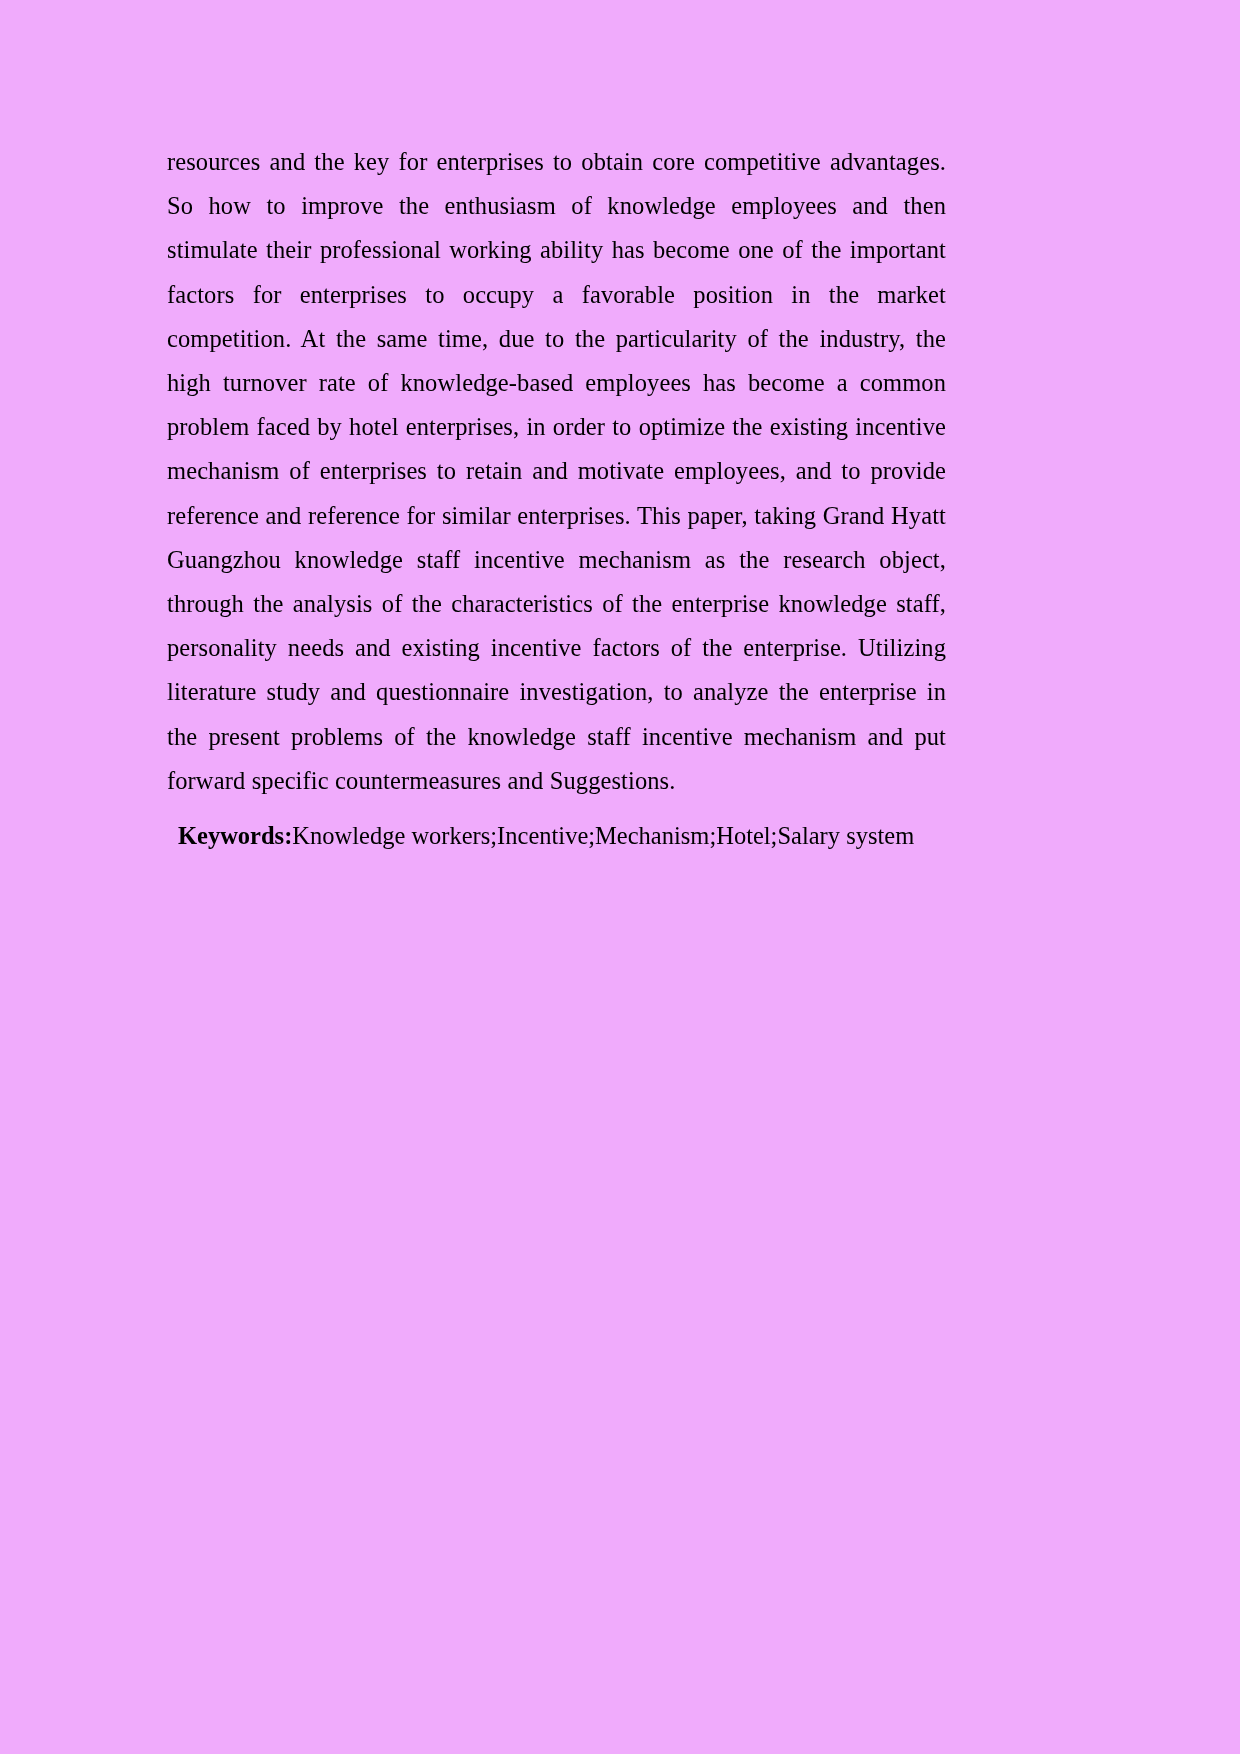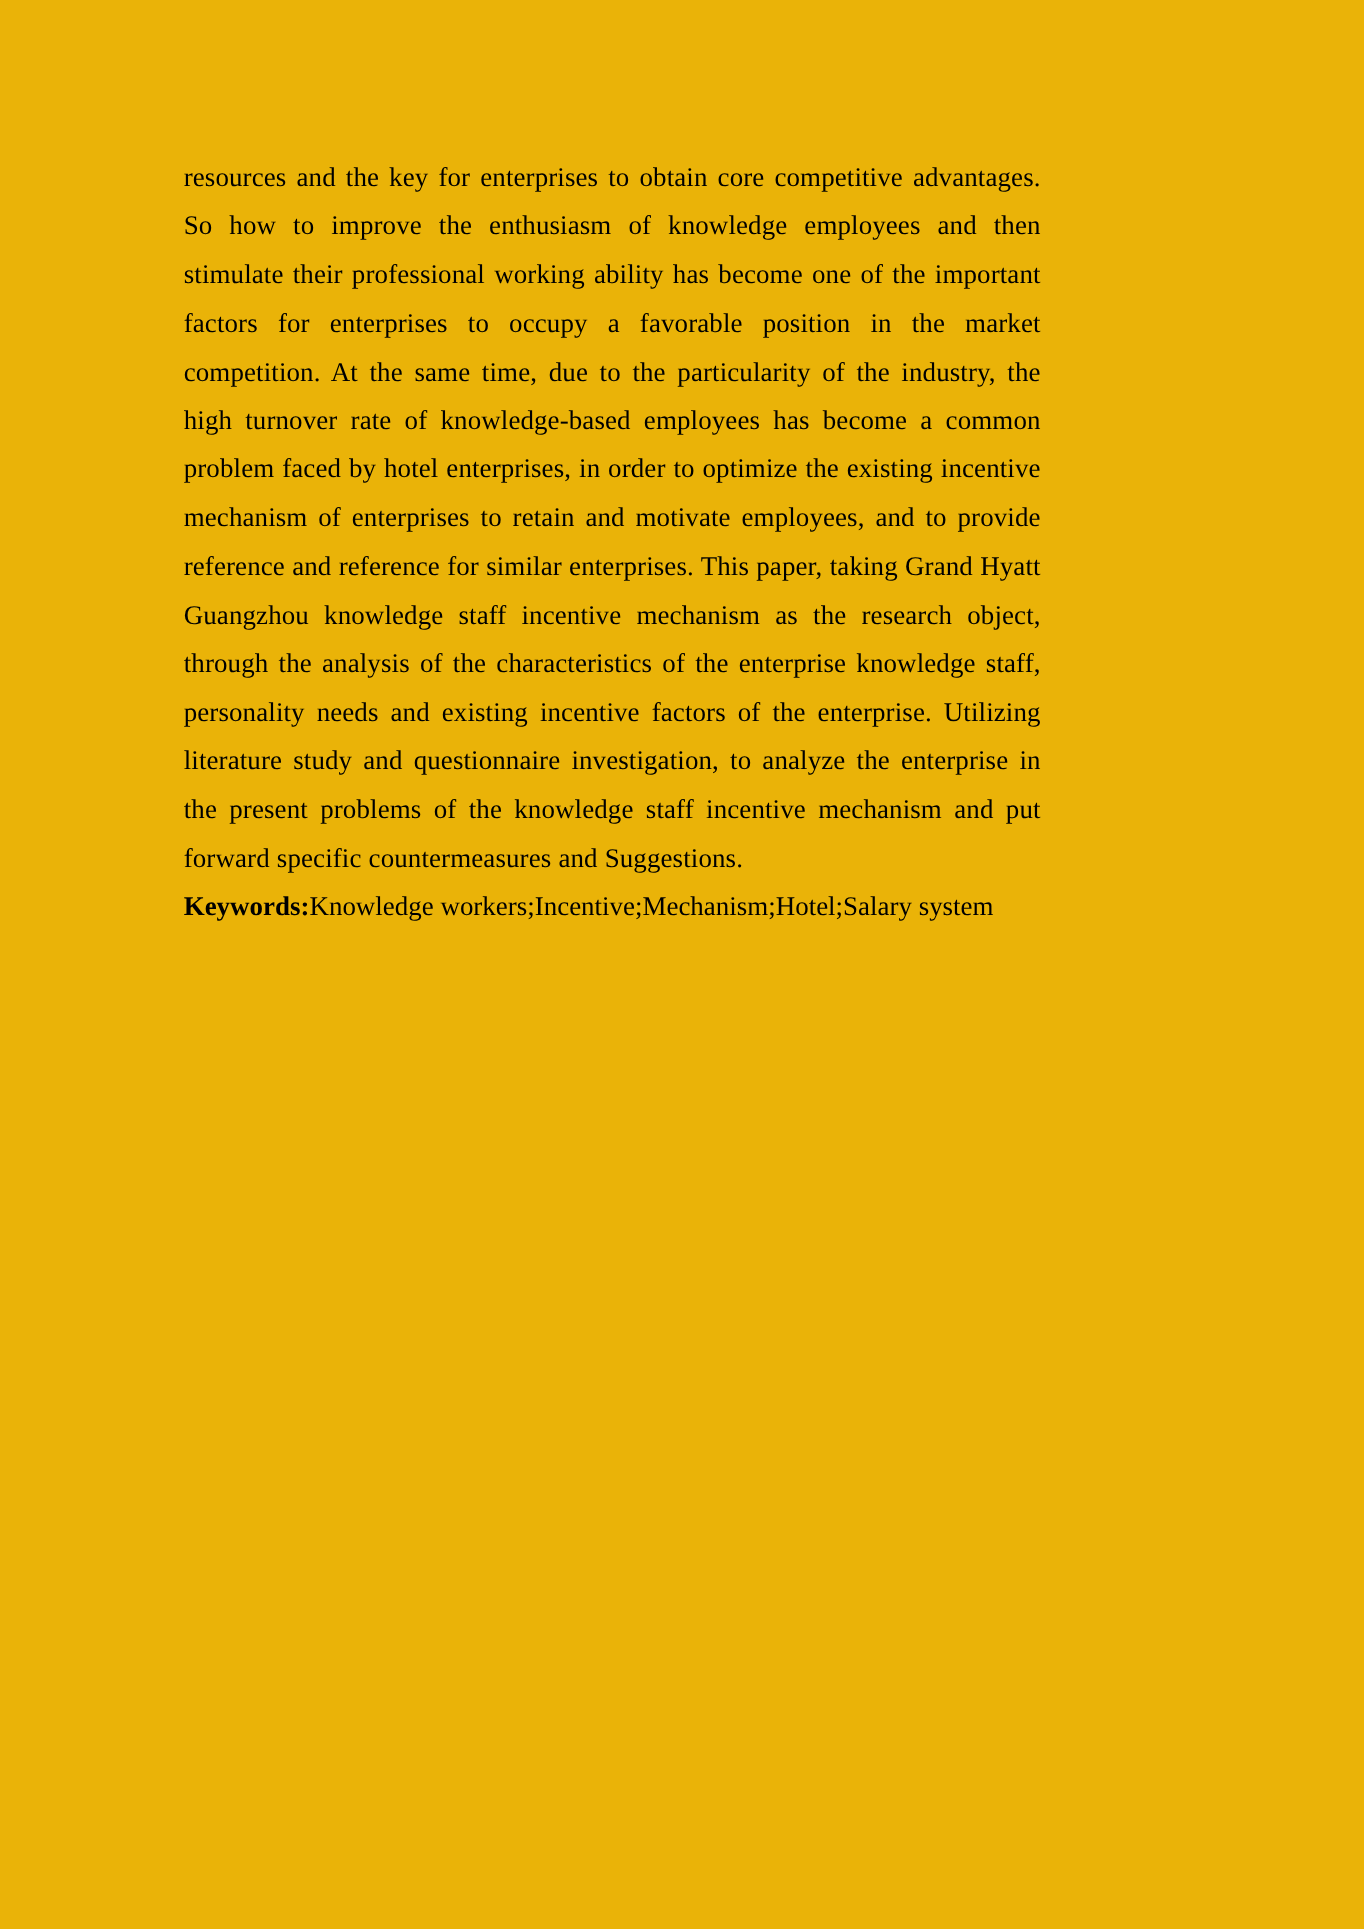--- a/index.html
+++ b/index.html
@@ -8,42 +8,42 @@
     background: #ffffff;
   }
   body {
     font-family: "Liberation Serif", "DejaVu Serif", serif;
     color: #000000;
   }
   .page {
     position: relative;
     width: 1240px;
     height: 1754px;
-    background: #eab308;
+    background: #f0abfc;
     overflow: hidden;
     box-sizing: border-box;
   }
   .text-block {
     position: absolute;
     left: 167px;
     top: 140px;
     width: 779px;
   }
   .body-par {
     margin: 0;
     font-size: 24.5px;
     line-height: 44.2px;
     text-align: justify;
     text-justify: inter-word;
     letter-spacing: 0.1px;
     word-spacing: 0.2px;
     
   }
   .keywords-line {
-    margin: 0;
+    margin: 11px;
     font-size: 24.5px;
     line-height: 44.2px;
     text-align: left;
     white-space: nowrap;
   }
   .keywords-label {
     font-weight: bold;
   }
 </style>
 </head>

